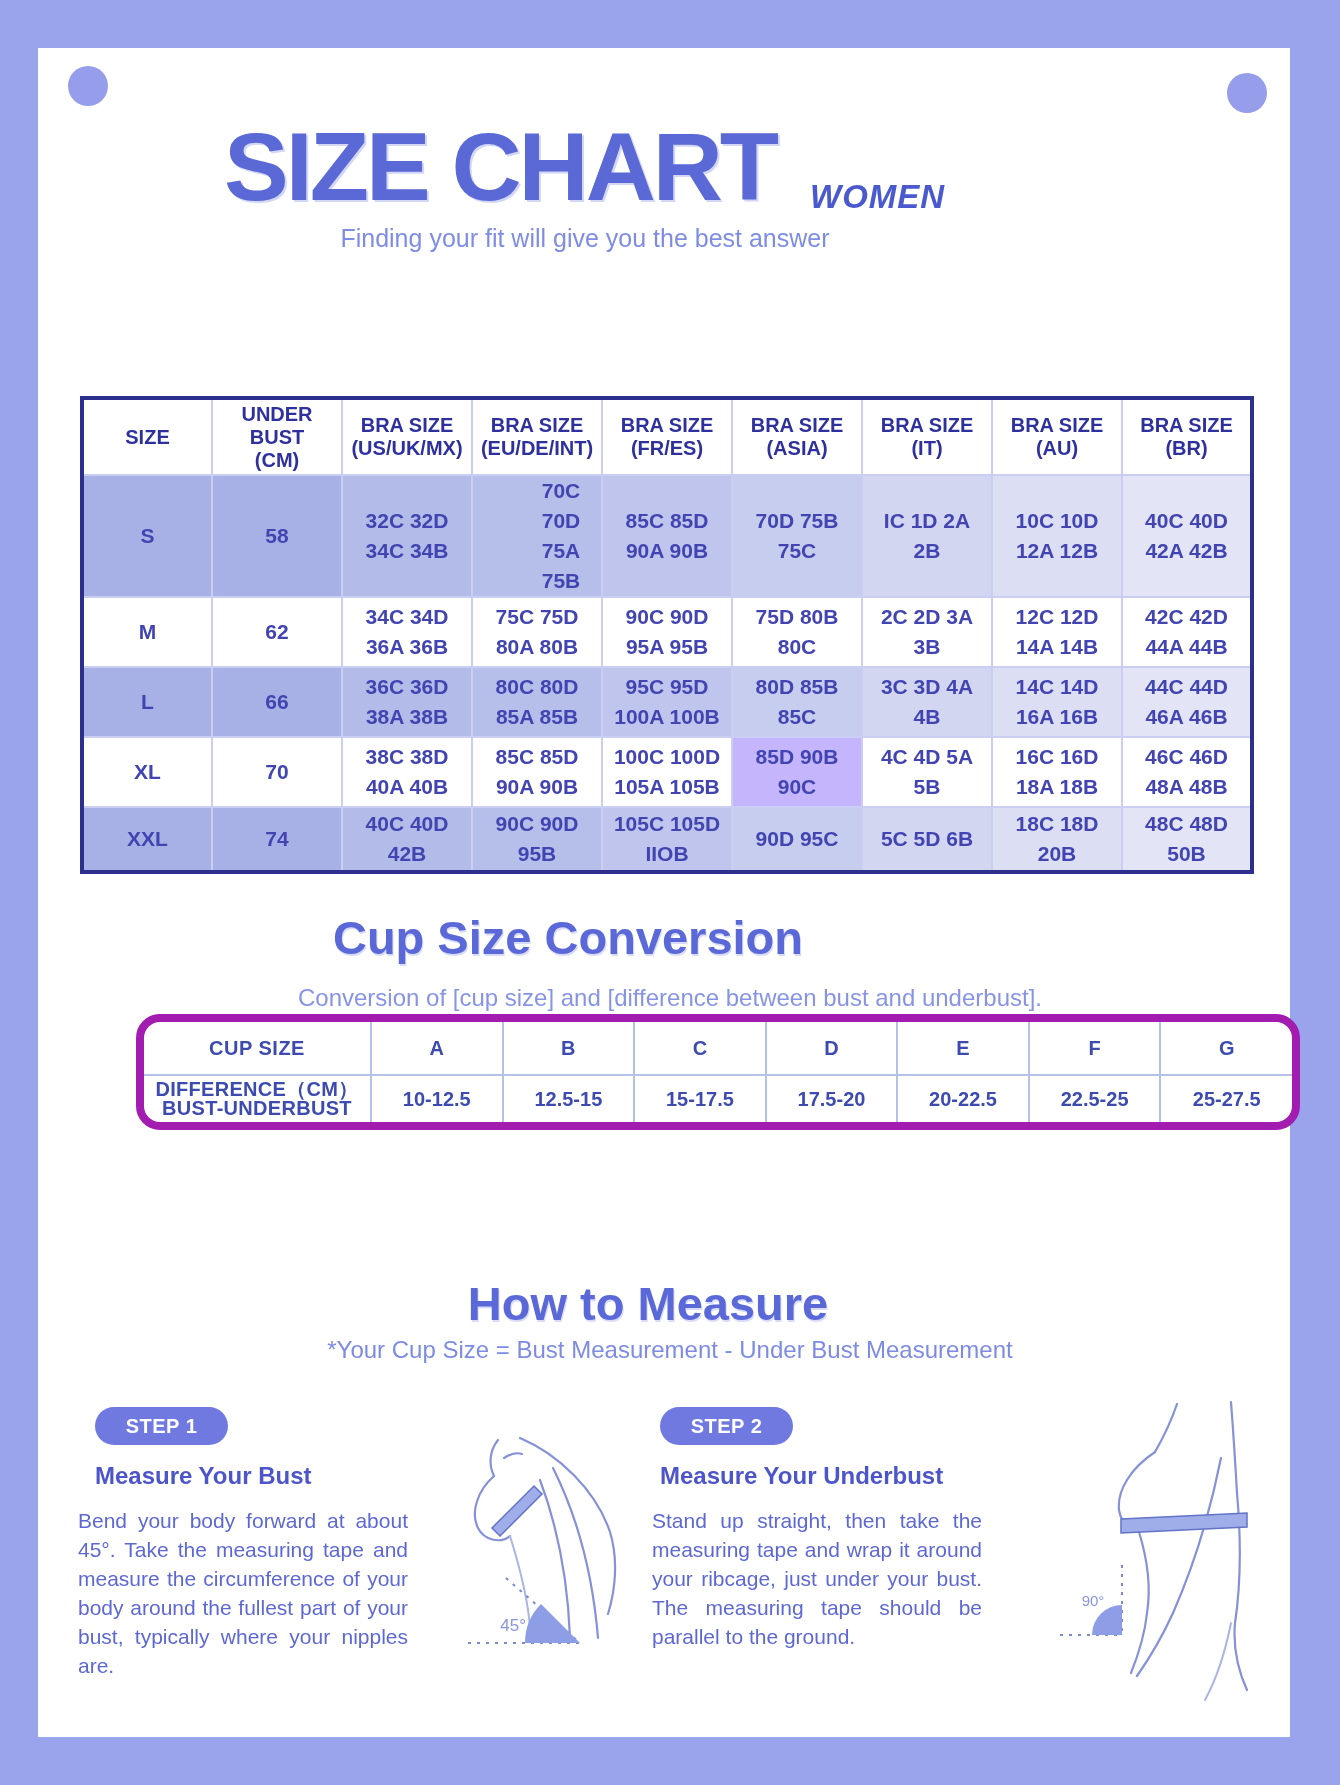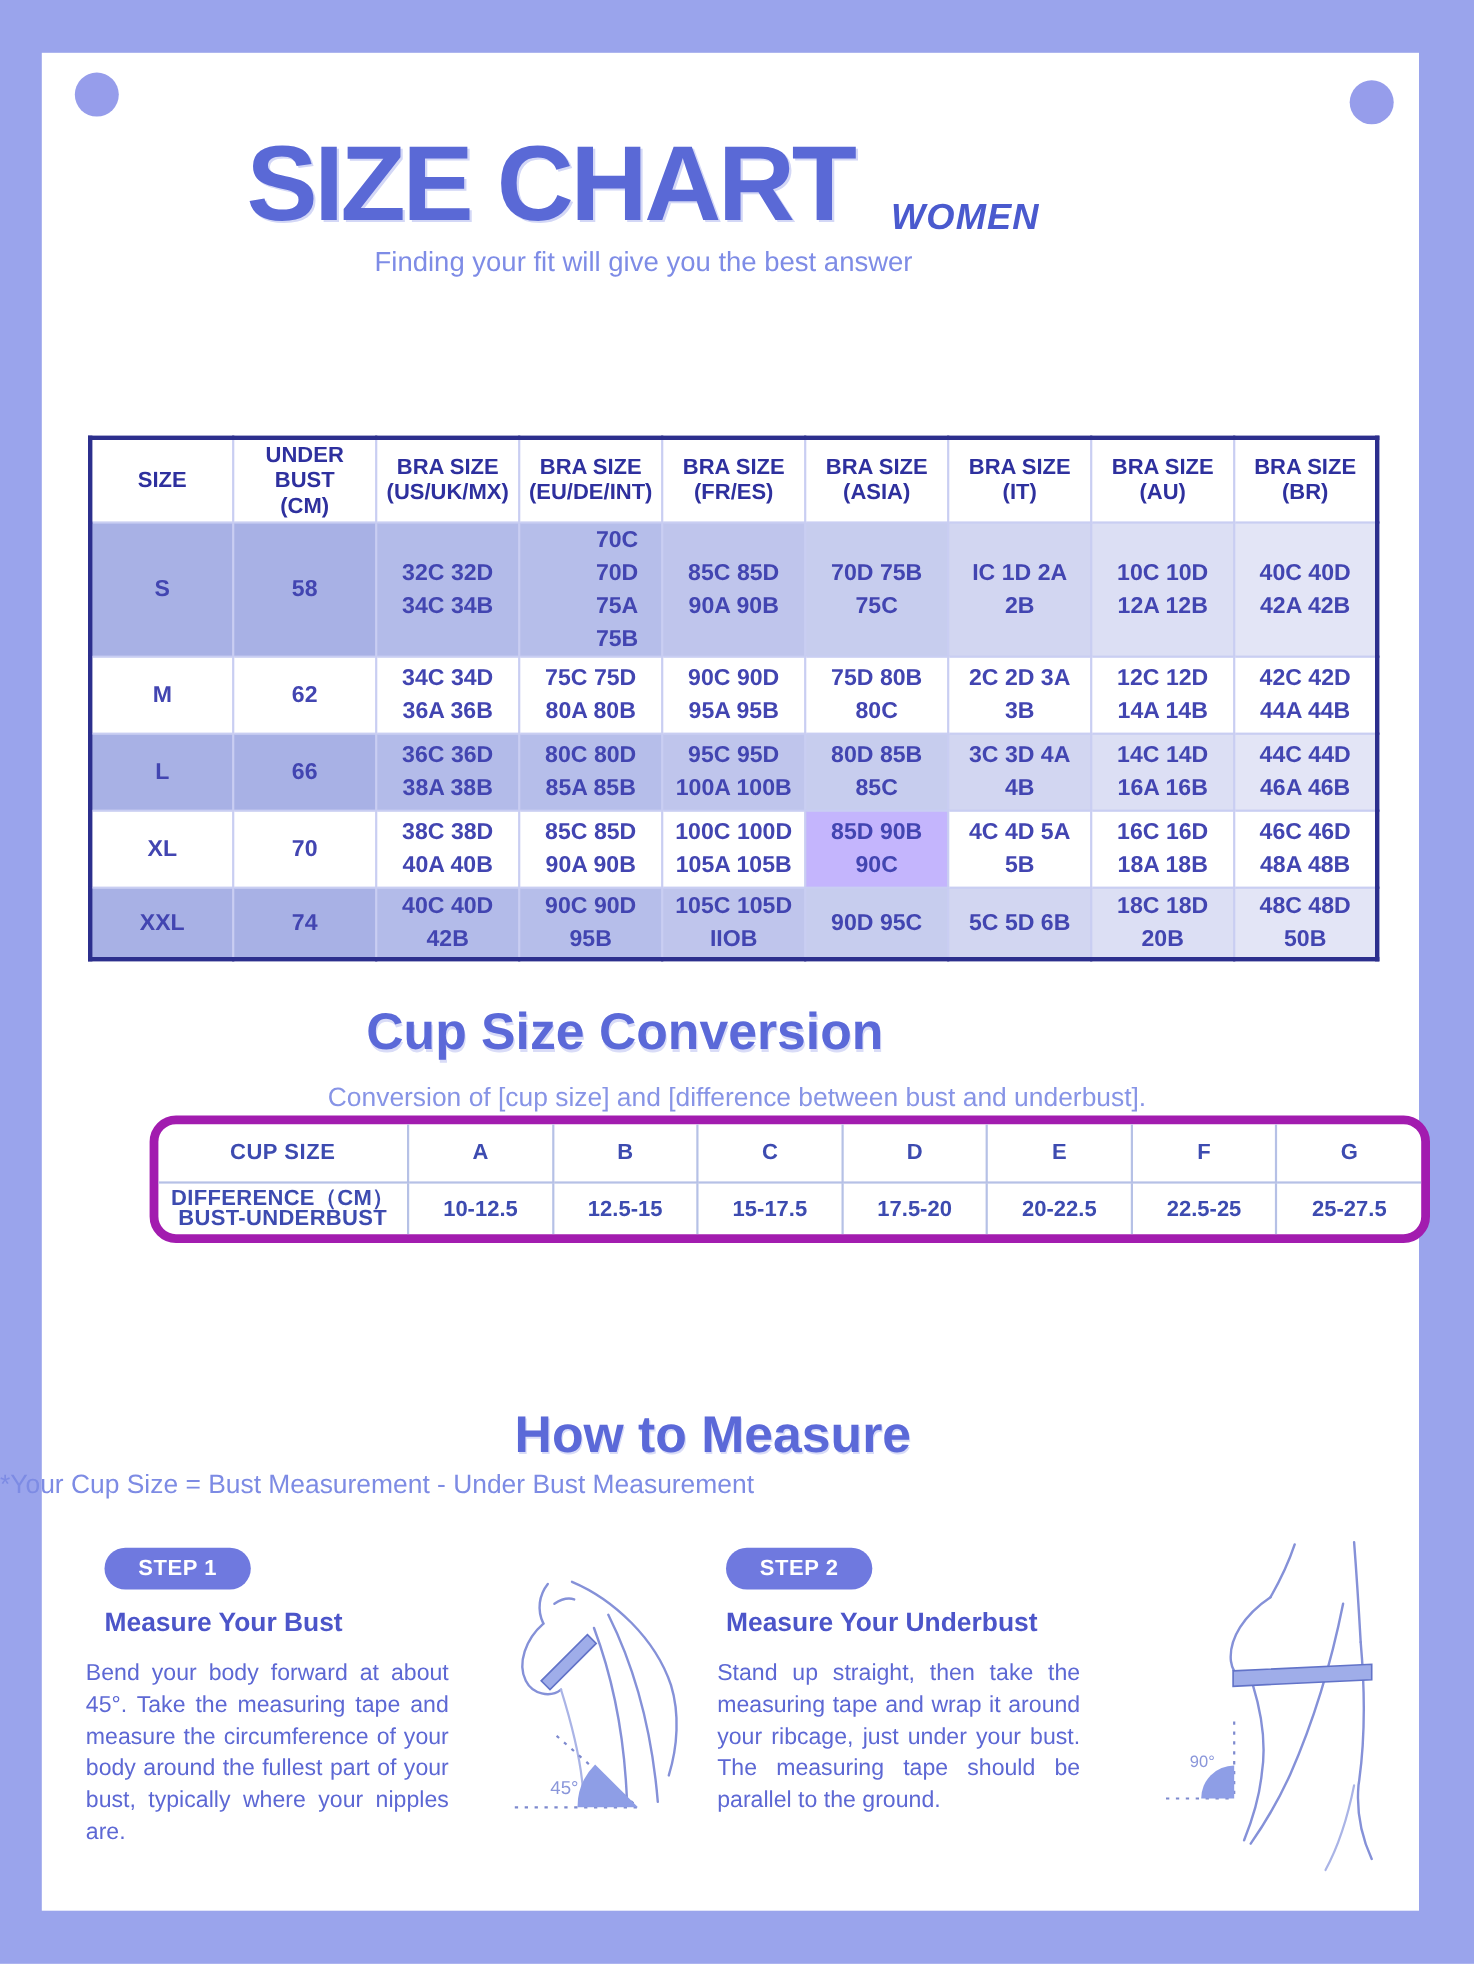--- a/index.html
+++ b/index.html
@@ -43,21 +43,21 @@
   #cup-table tr:first-child td{border-top:none;height:52px;font-size:20px;font-weight:700;}
   #cup-table tr:last-child td{border-bottom:none;height:46px;font-size:20px;font-weight:700;}
   #cup-table td:first-child{border-left:none;}
   #cup-table td:last-child{border-right:none;}
   #cup-table td.lbl{font-size:20px;font-weight:700;letter-spacing:0.5px;}
   #cup-table td.lbl2{font-size:17px;line-height:19px;font-weight:700;letter-spacing:0.3px;}
 
   
   .how-title{position:absolute;left:-22px;top:1276px;width:1340px;text-align:center;
              font-size:47px;font-weight:800;color:#5b69d8;text-shadow:1px 2px 0 #d9dcf7;}
-  .how-sub{position:absolute;left:0;top:1336px;width:1340px;text-align:left;
+  .how-sub{position:absolute;left:0;top:1336px;width:1340px;text-align:center;
            font-size:24px;color:#7d8be4;}
 
   .step-badge{position:absolute;width:133px;height:38px;border-radius:19px;background:#6f79df;
               color:#ffffff;font-size:20px;font-weight:700;letter-spacing:0.5px;
               display:flex;align-items:center;justify-content:center;}
   .badge-1{left:95px;top:1407px;}
   .badge-2{left:660px;top:1407px;}
   .step-heading{position:absolute;font-size:24px;font-weight:700;color:#4c55c9;}
   .heading-1{left:95px;top:1462px;}
   .heading-2{left:660px;top:1462px;}

